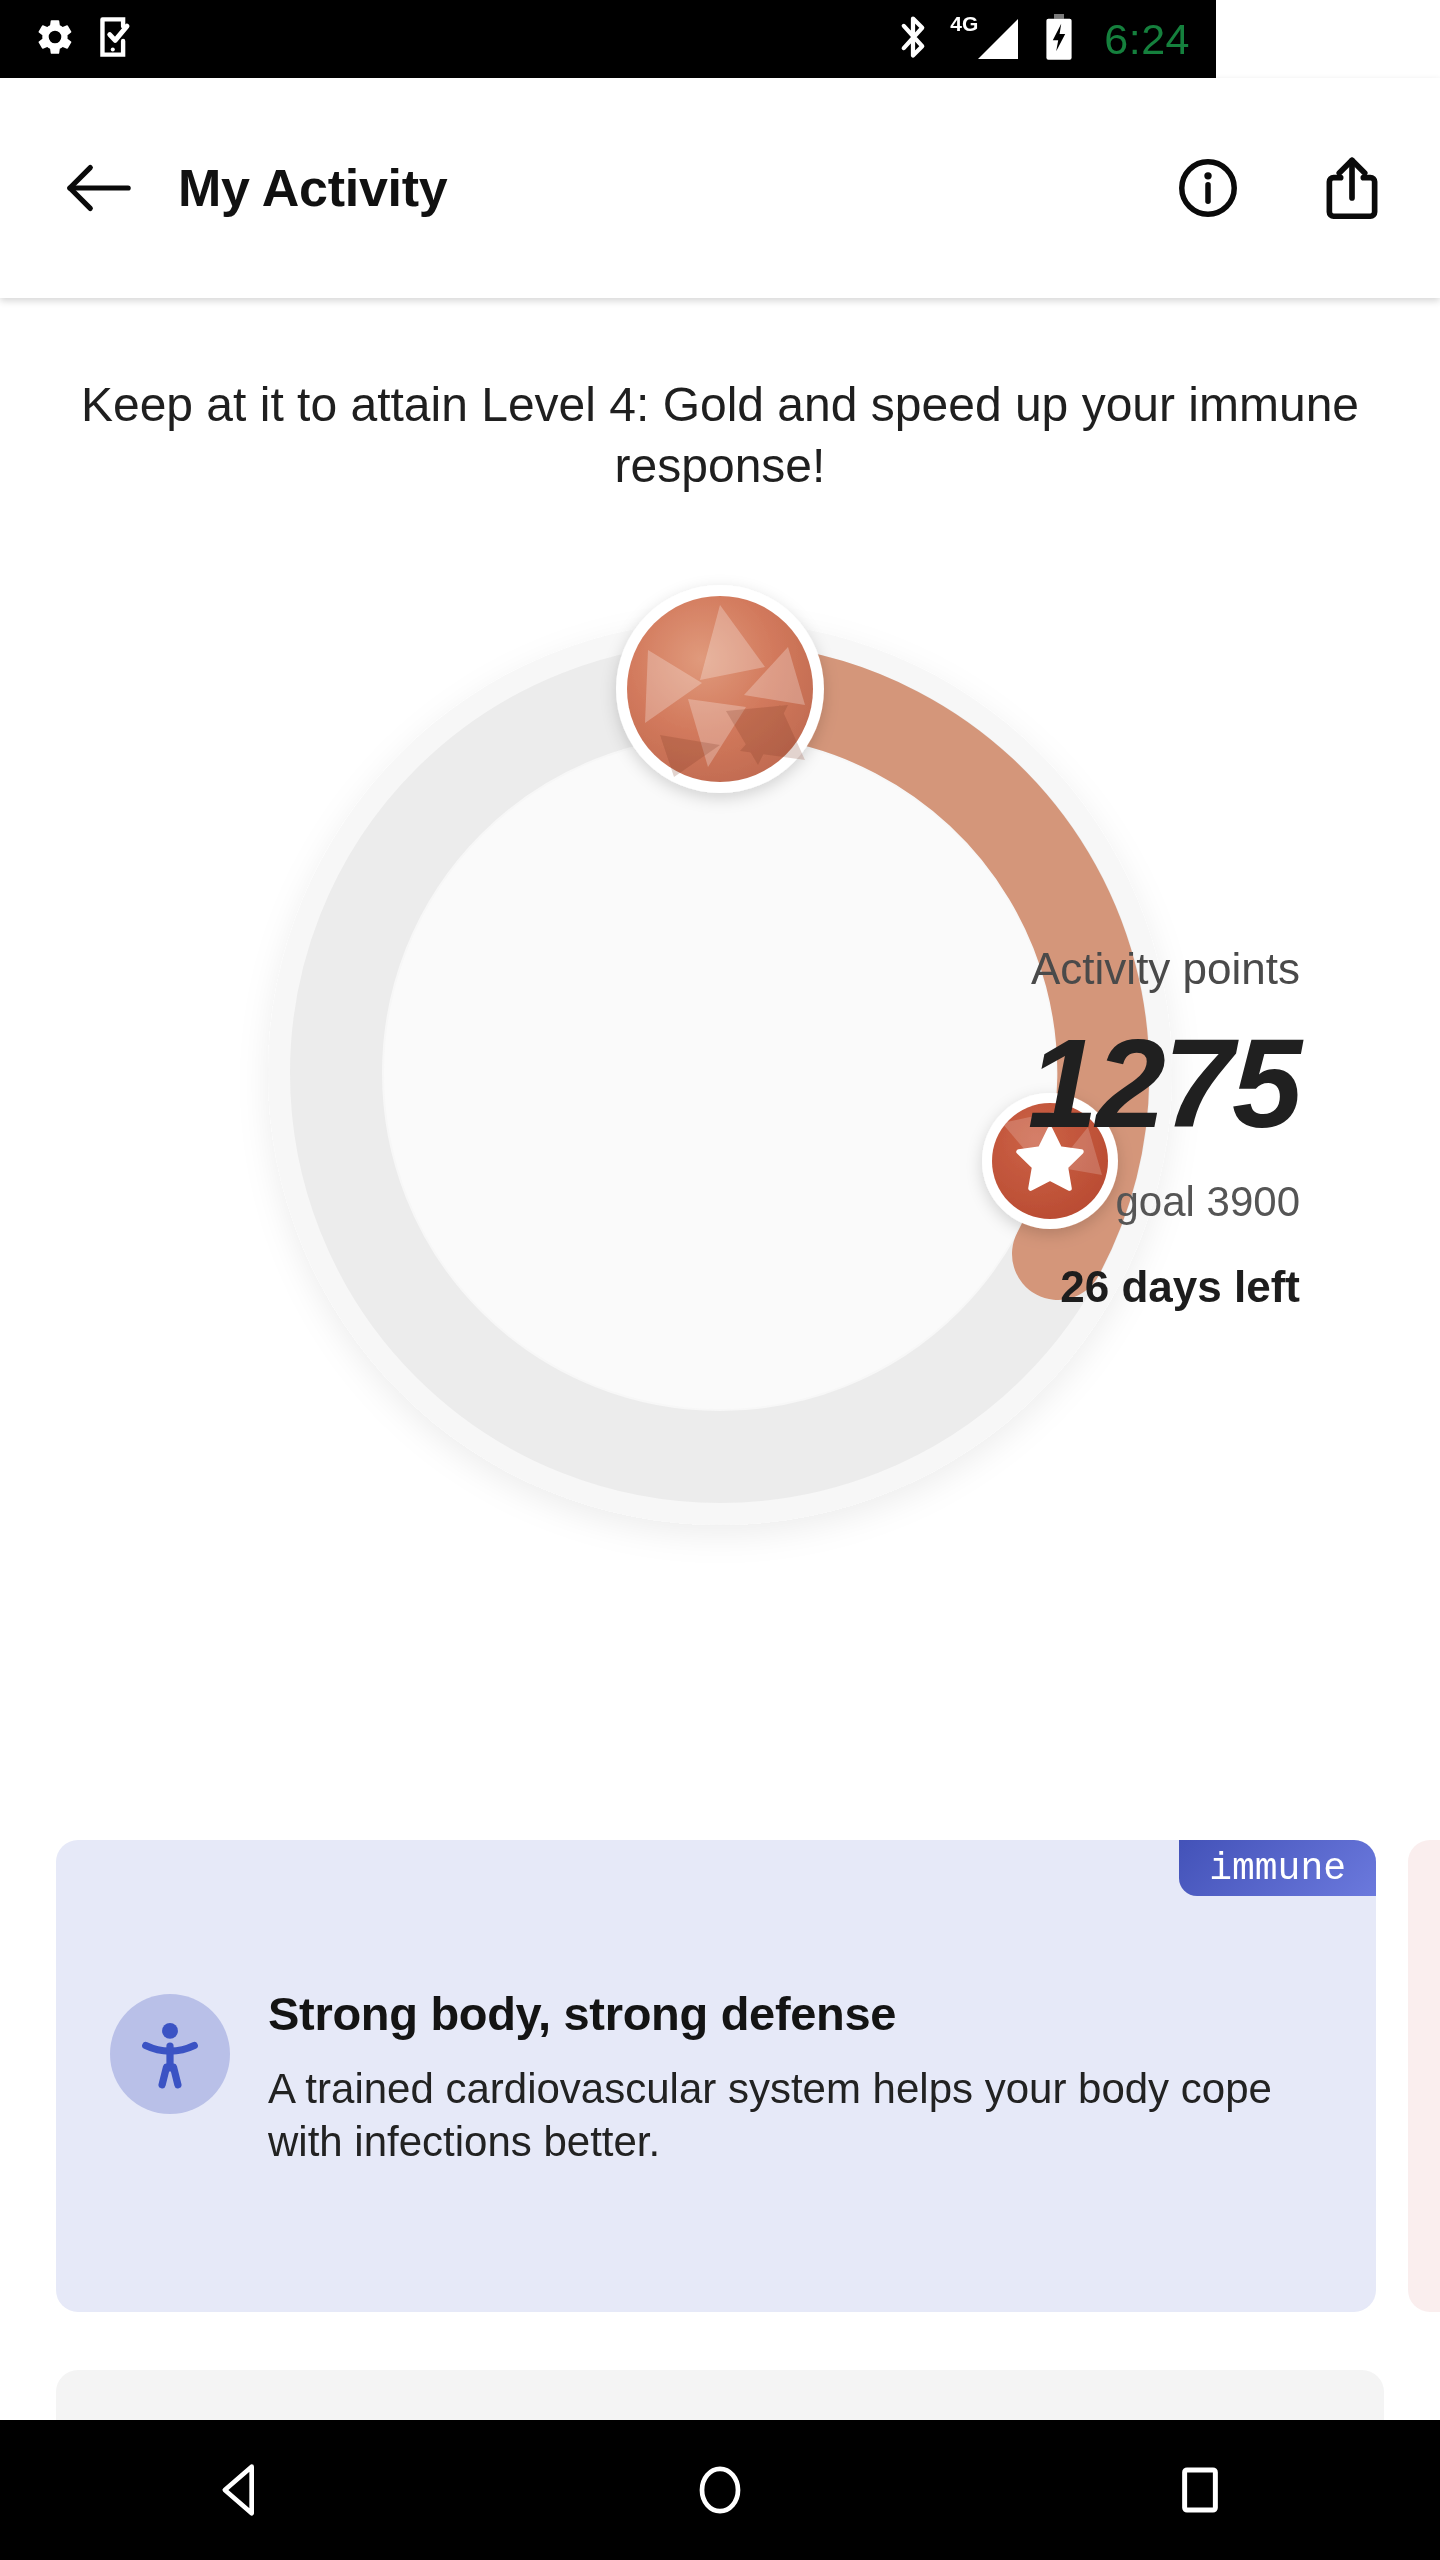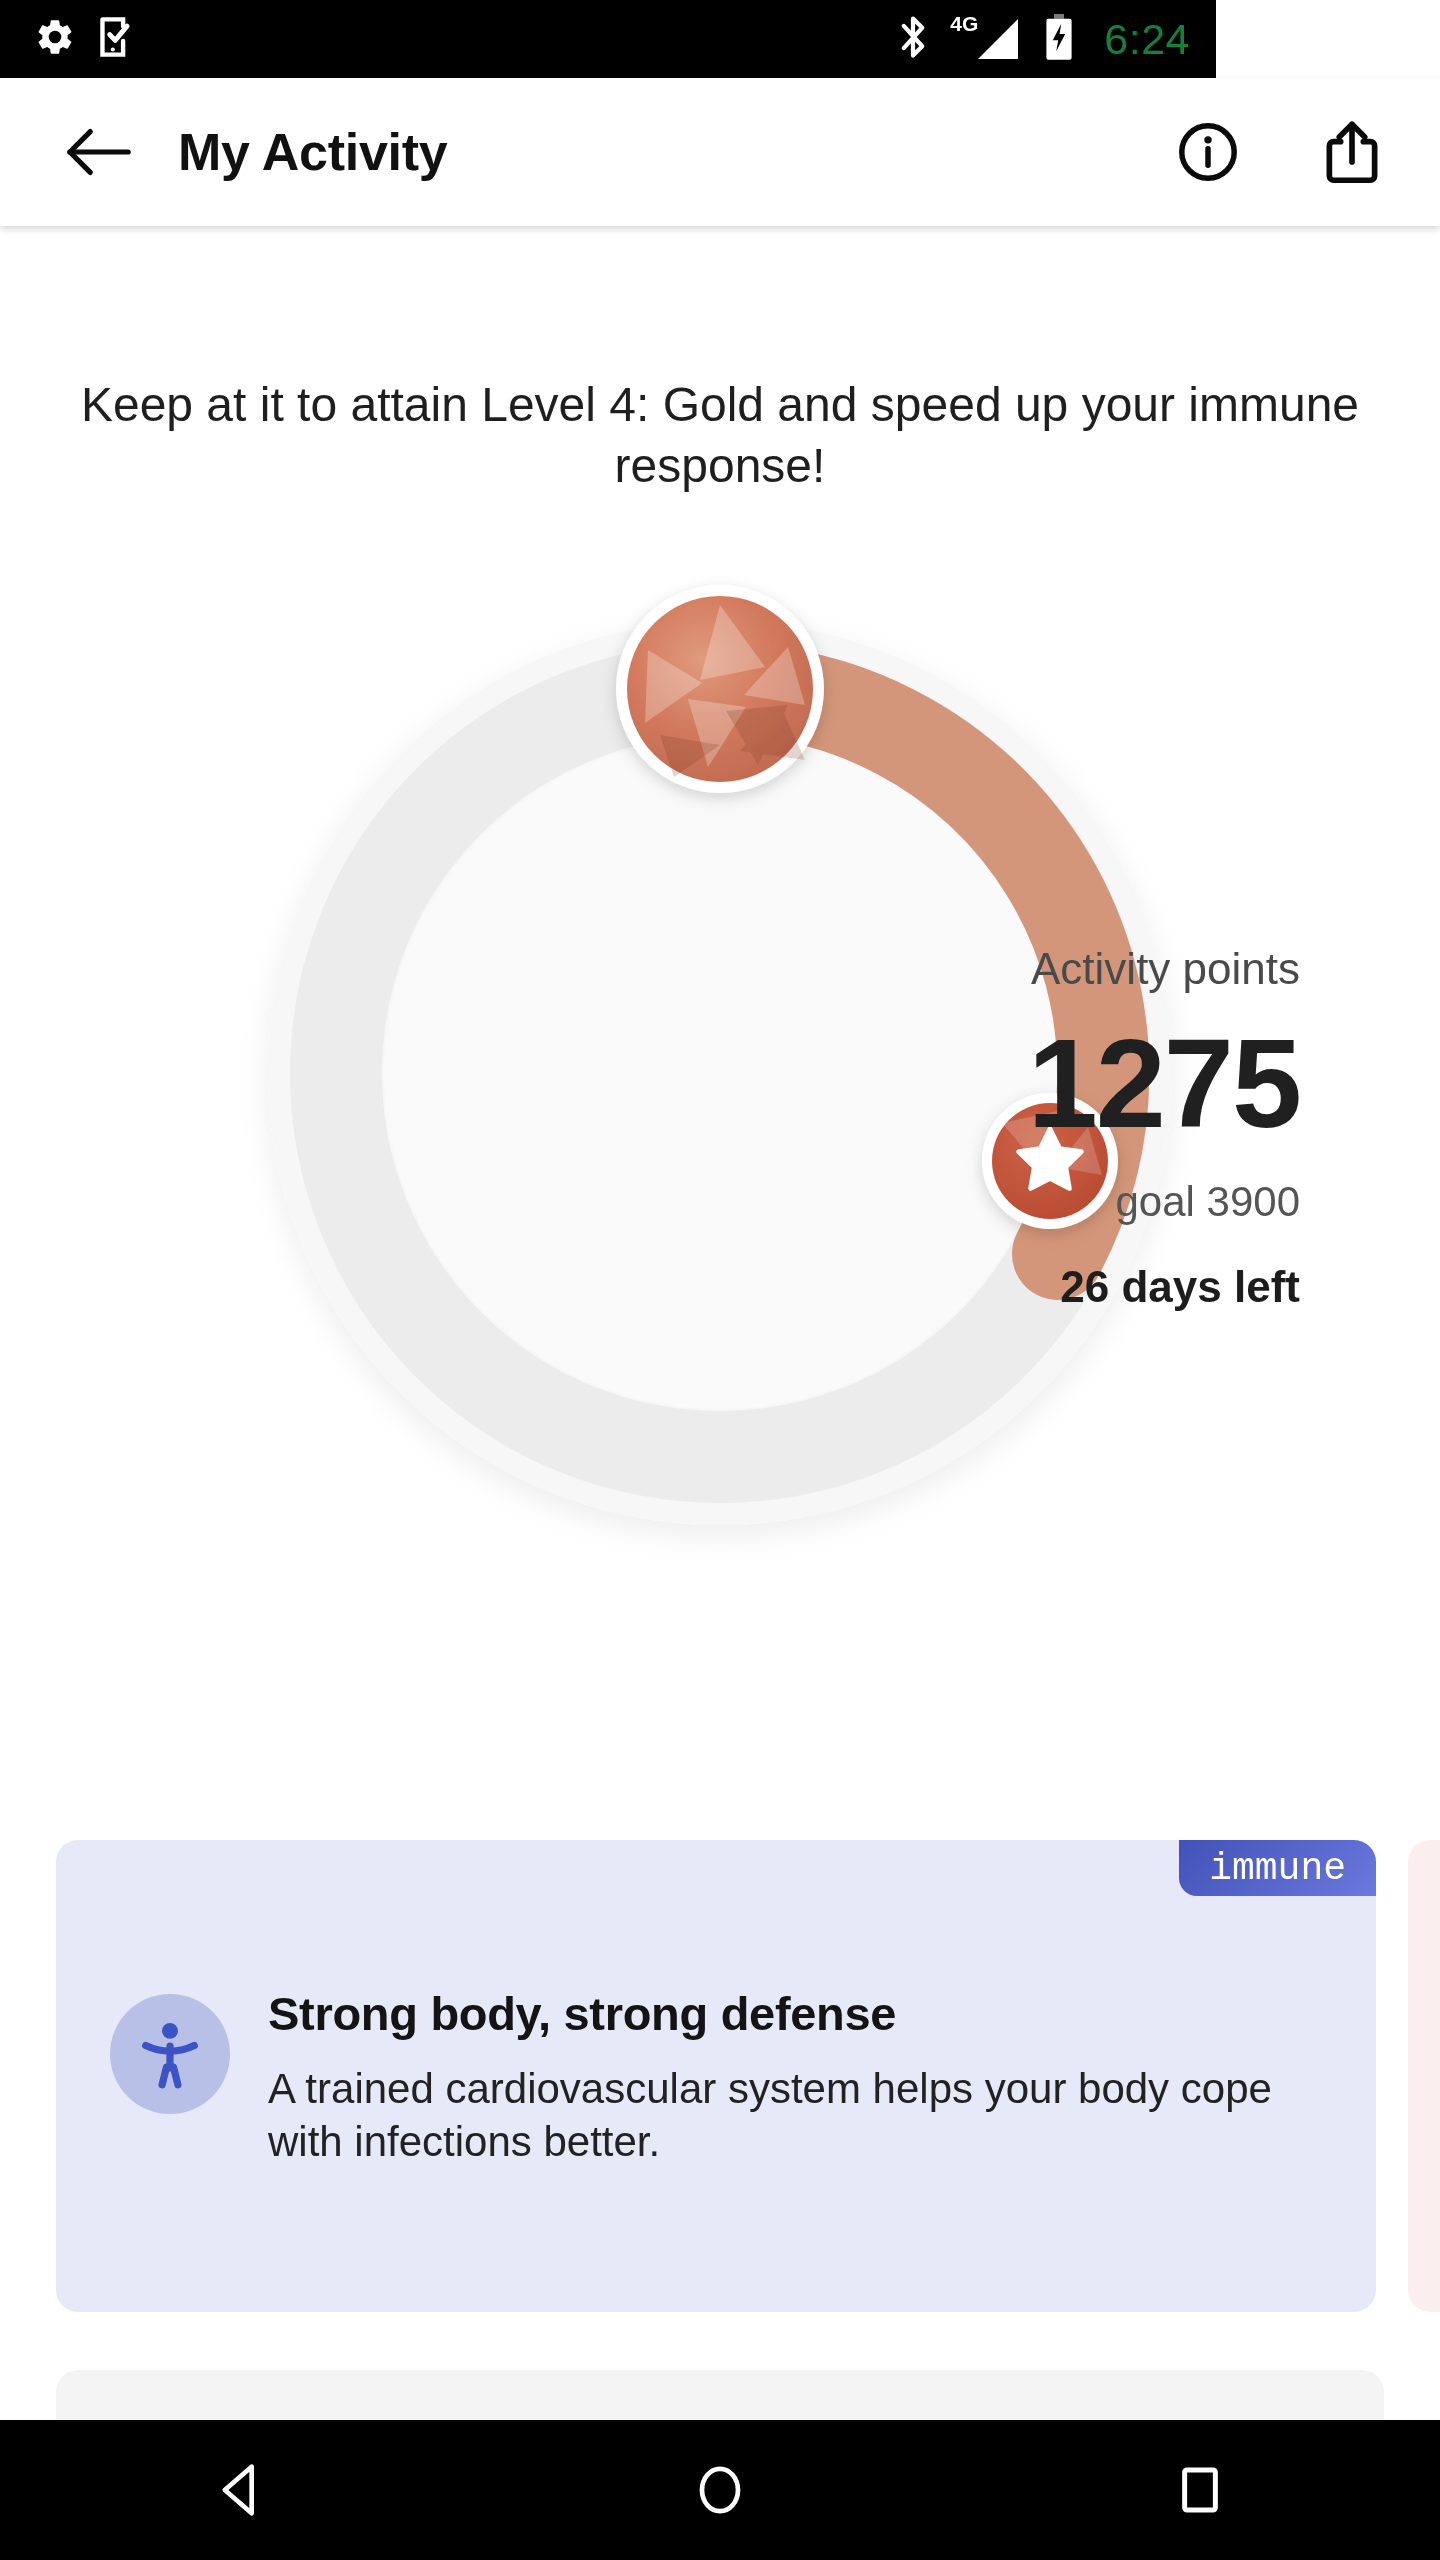--- a/index.html
+++ b/index.html
@@ -60,21 +60,21 @@
     position: absolute;
     top: -4px; left: -2px;
   }
   #net-wrap { position: relative; display:flex; align-items:flex-end; padding-left: 22px; }
 
   
   #app-bar {
     position: absolute;
     top: 78px; left: 0;
     width: 1440px;
-    height: 148px;
+    height: 220px;
     background: #ffffff;
     display: flex;
     align-items: center;
     padding: 0 48px 0 56px;
     box-shadow: 0 3px 7px rgba(0,0,0,0.16);
     z-index: 6;
   }
   #back-button {
     width: 86px; height: 86px;
     display: flex; align-items: center; justify-content: center;
@@ -151,20 +151,21 @@
     font-weight: 400;
     line-height: 1;
   }
   #points-value {
     font-size: 126px;
     font-weight: 700;
     color: #202020;
     line-height: 1;
     margin-top: 30px;
     letter-spacing: -2px;
+    font-style: italic;
   }
   #points-goal {
     font-size: 42px;
     color: #555555;
     font-weight: 400;
     line-height: 1;
     margin-top: 34px;
   }
   #days-left {
     font-size: 44px;

